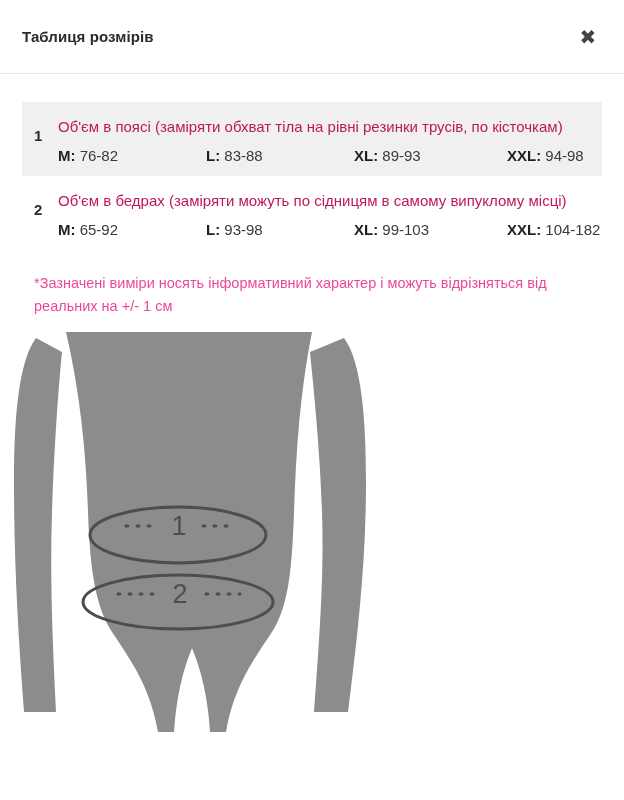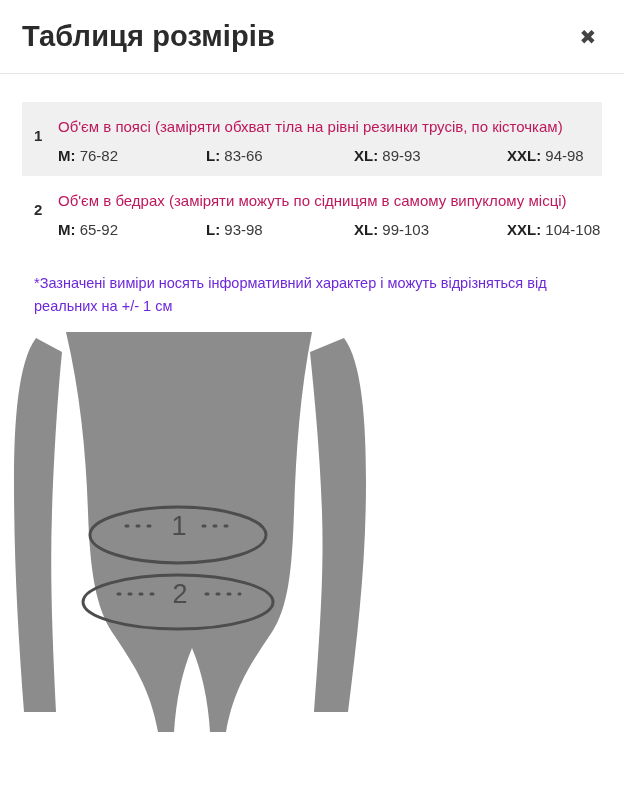--- a/index.html
+++ b/index.html
@@ -20,21 +20,21 @@
     background: #ffffff;
   }
   .modal-header {
     height: 74px;
     border-bottom: 1px solid #e6e6e6;
     display: flex;
     align-items: center;
     padding: 0 22px 0 22px;
   }
   .modal-title {
-    font-size: 29px;
+    font-size: 15px;
     font-weight: bold;
     color: #2b2b2b;
     letter-spacing: 0.1px;
     flex: 1 1 auto;
   }
   .close-btn {
     width: 28px;
     height: 28px;
     display: flex;
     align-items: center;
@@ -92,21 +92,21 @@
     color: #1f1f1f;
   }
   .sizes .size-cell:nth-child(1) { width: 140px; }
   .sizes .size-cell:nth-child(2) { width: 140px; }
   .sizes .size-cell:nth-child(3) { width: 145px; }
   .sizes .size-cell:nth-child(4) { width: auto; }
   .note {
     margin: 22px 20px 0 12px;
     font-size: 14.5px;
     line-height: 1.6;
-    color: #6d28d9;
+    color: #ec4899;
     max-width: 520px;
   }
   .figure-wrap {
     margin-top: 14px;
     width: 100%;
     display: block;
   }
   svg.body-figure { display: block; }
 </style>
 </head>
@@ -125,21 +125,21 @@
       <div class="row-num">1</div>
       <div class="row-main">
         <div class="row-desc">Об'єм в поясі (заміряти обхват тіла на рівні резинки трусів, по кісточкам)</div>
         <div class="sizes">
           <div class="size-cell">
             <span class="sz-label">M:</span>
             <span>76-82</span>
           </div>
           <div class="size-cell">
             <span class="sz-label">L:</span>
-            <span>83-66</span>
+            <span>83-88</span>
           </div>
           <div class="size-cell">
             <span class="sz-label">XL:</span>
             <span>89-93</span>
           </div>
           <div class="size-cell">
             <span class="sz-label">XXL:</span>
             <span>94-98</span>
           </div>
         </div>
@@ -158,21 +158,21 @@
           <div class="size-cell">
             <span class="sz-label">L:</span>
             <span>93-98</span>
           </div>
           <div class="size-cell">
             <span class="sz-label">XL:</span>
             <span>99-103</span>
           </div>
           <div class="size-cell">
             <span class="sz-label">XXL:</span>
-            <span>104-108</span>
+            <span>104-182</span>
           </div>
         </div>
       </div>
     </div>
 
     <div class="note">*Зазначені виміри носять інформативний характер і можуть відрізняться від реальних на +/- 1 см</div>
 
   </div>
 
   <div class="figure-wrap">

